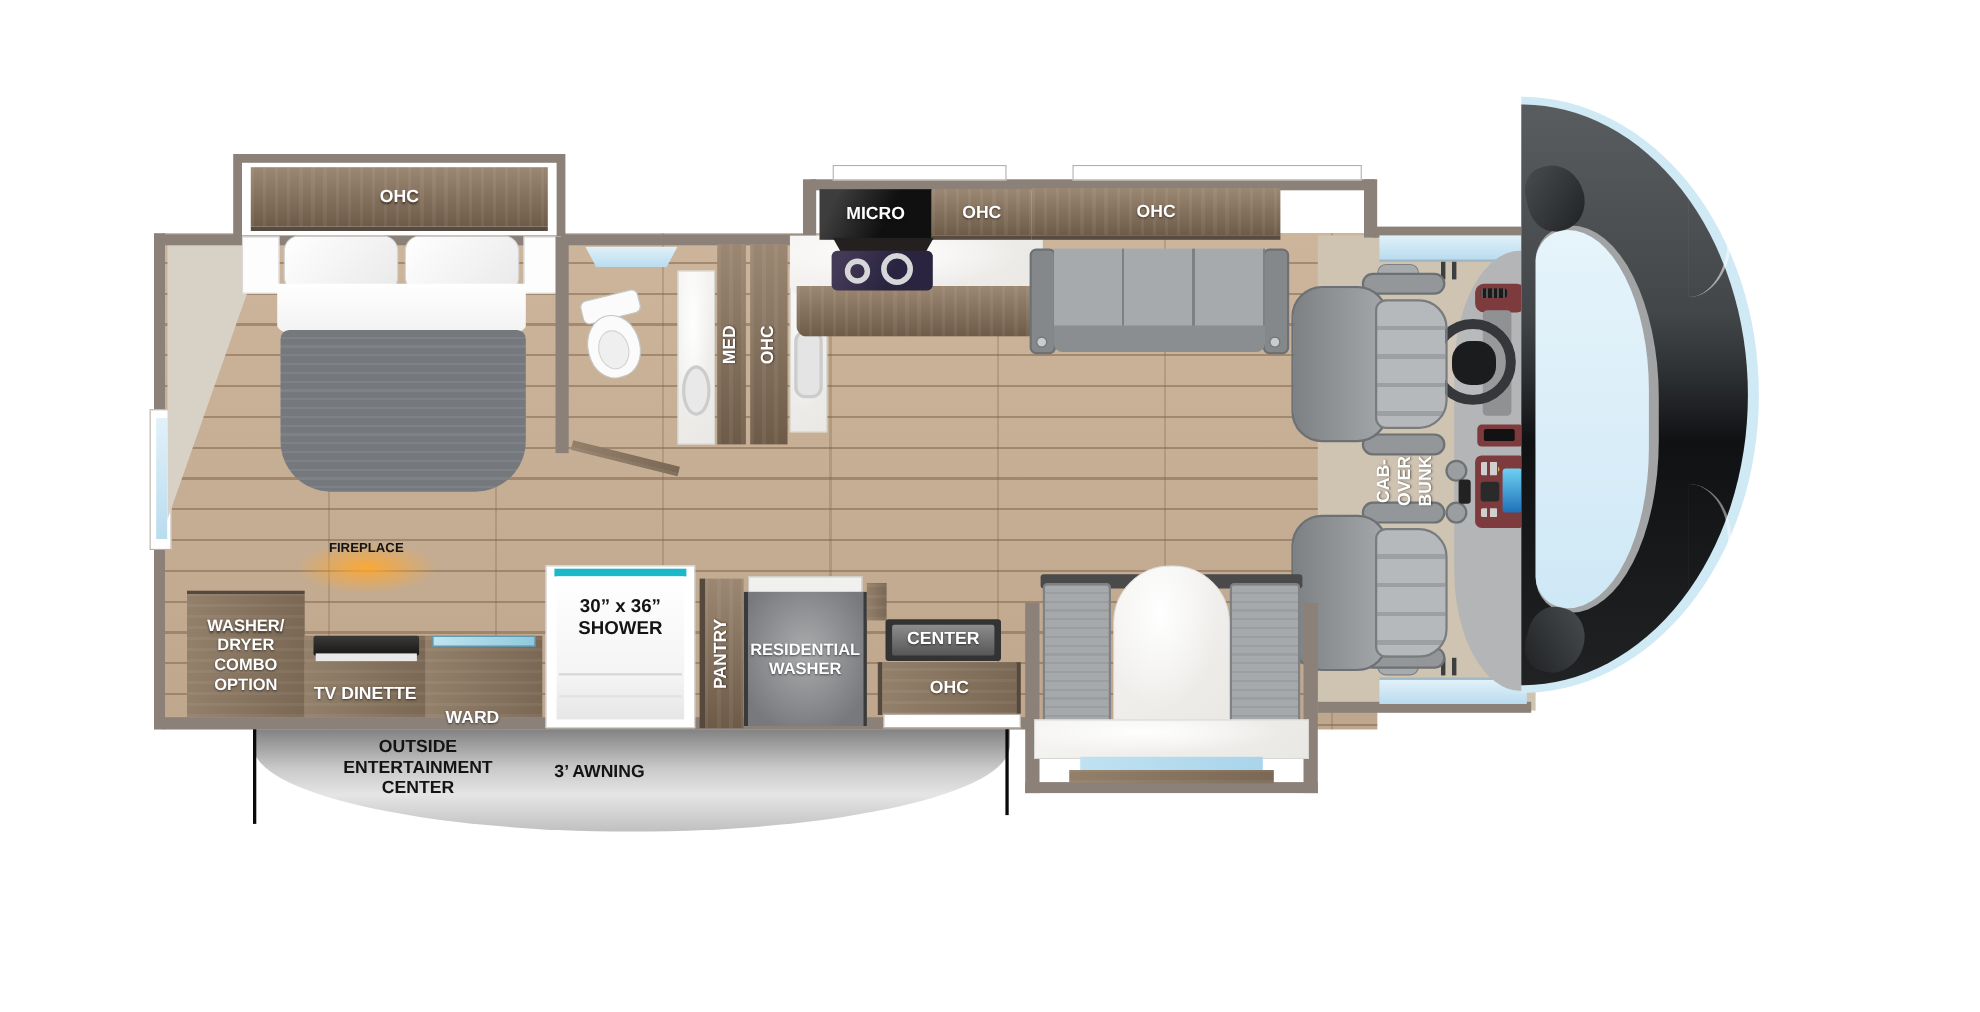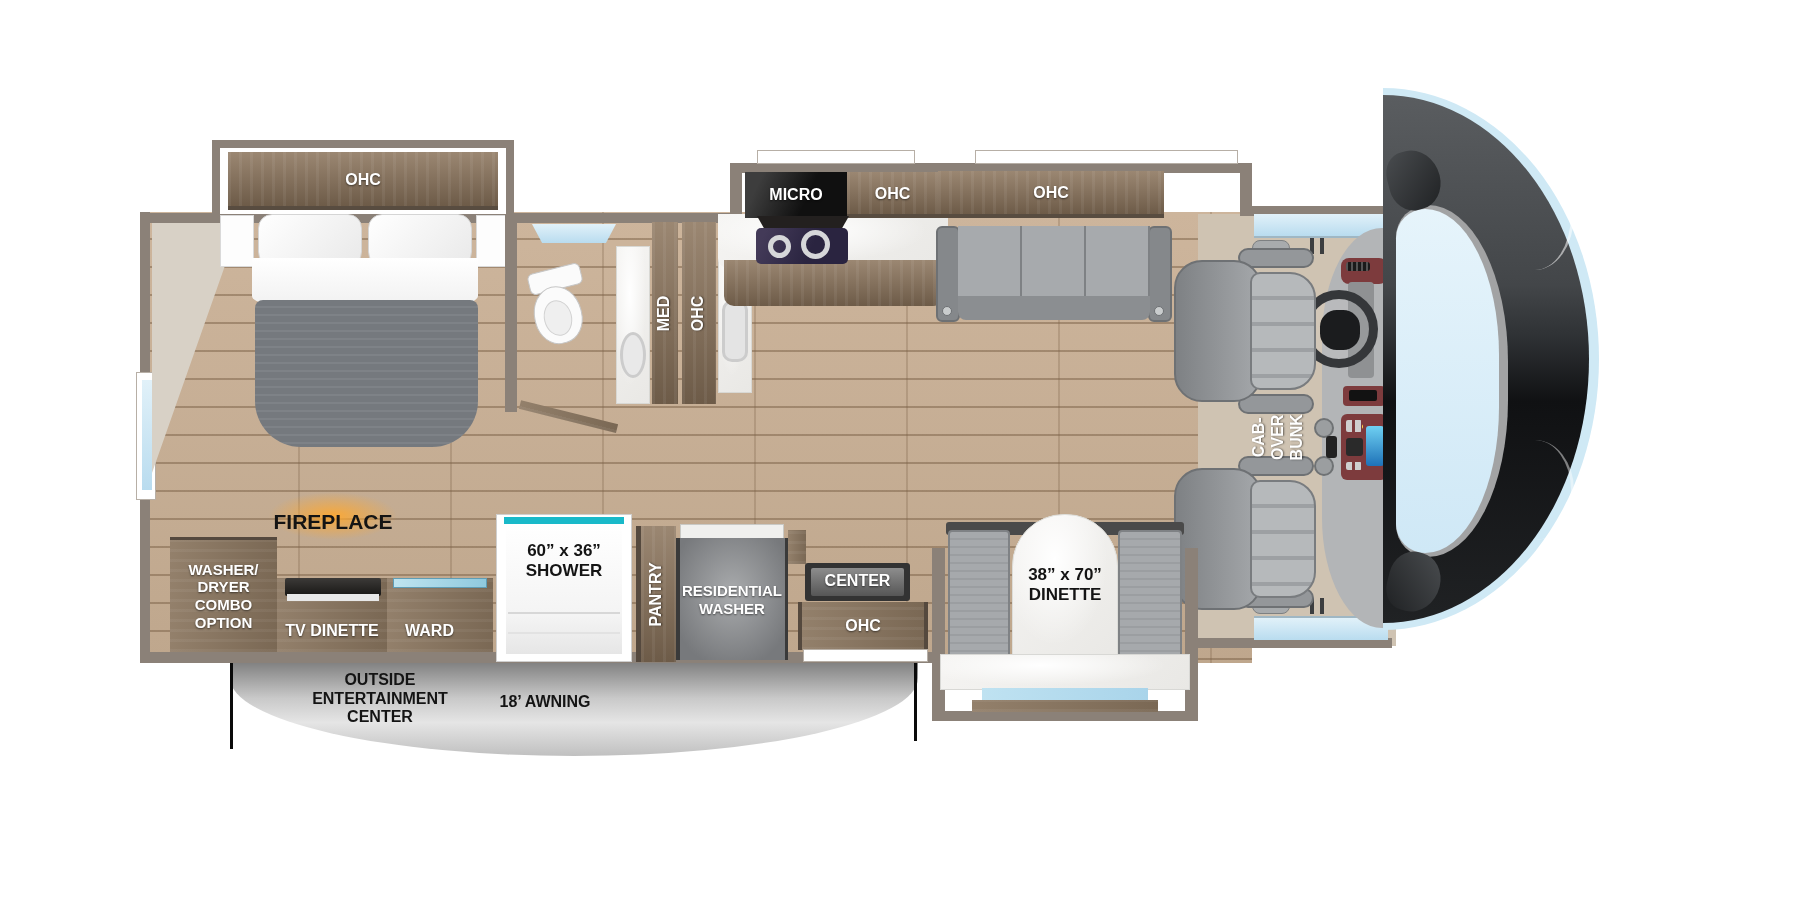--- a/index.html
+++ b/index.html
@@ -154,35 +154,35 @@
   <div class="abs" style="left:1535px;top:440px;width:36px;height:100px;border-right:3px solid rgba(255,255,255,.45);border-radius:0 100% 100% 0/0 50% 50% 0"></div>
   <div class="abs" style="left:1388px;top:150px;width:52px;height:60px;background:linear-gradient(135deg,#4a4d50,#1f2123);border-radius:42% 58% 52% 48%;transform:rotate(-14deg)"></div>
   <div class="abs" style="left:1388px;top:552px;width:52px;height:60px;background:linear-gradient(45deg,#1f2123,#4a4d50);border-radius:48% 52% 58% 42%;transform:rotate(14deg)"></div>
 
   <div class="abs woodh" style="left:170px;top:537px;width:107px;height:115px;border-top:3px solid #55493e;box-sizing:border-box"></div>
   <div class="abs lbl" style="left:170px;top:544px;width:107px;height:104px;font-size:15px">WASHER/
 DRYER
 COMBO
 OPTION</div>
   <div class="abs" style="left:268px;top:492px;width:130px;height:48px;background:radial-gradient(ellipse at center,rgba(255,168,46,.9) 0%,rgba(255,168,46,0) 70%)"></div>
-  <div class="abs lbl dk" style="left:258px;top:508px;width:150px;height:28px;font-size:21px">FIREPLACE</div>
+  <div class="abs lbl dk" style="left:258px;top:484px;width:150px;height:28px;font-size:12px">FIREPLACE</div>
   <div class="abs woodh" style="left:277px;top:578px;width:110px;height:74px"></div>
   <div class="abs" style="left:285px;top:578px;width:96px;height:18px;background:linear-gradient(180deg,#3c3a38,#181715);border-radius:2px"></div>
   <div class="abs" style="left:287px;top:594px;width:92px;height:7px;background:#e8e8e8"></div>
   <div class="abs lbl" style="left:272px;top:614px;width:120px;height:34px">TV DINETTE</div>
   <div class="abs woodh" style="left:387px;top:578px;width:106px;height:74px"></div>
   <div class="abs" style="left:393px;top:578px;width:94px;height:10px;background:linear-gradient(90deg,#bfe4ef,#8fc9de);border:1px solid #5f9db5;box-sizing:border-box"></div>
-  <div class="abs lbl" style="left:387px;top:614px;width:85px;height:34px">WARD</div>
+  <div class="abs lbl" style="left:387px;top:636px;width:85px;height:34px">WARD</div>
 
   <div class="abs" style="left:496px;top:514px;width:136px;height:148px;background:#ffffff;border:1px solid #cfcfcf;box-sizing:border-box"></div>
   <div class="abs" style="left:504px;top:517px;width:120px;height:7px;background:#19b9c9"></div>
   <div class="abs" style="left:506px;top:524px;width:116px;height:130px;background:linear-gradient(180deg,#ffffff 0%,#f4f4f4 70%,#e6e6e6 100%)"></div>
   <div class="abs" style="left:508px;top:612px;width:112px;height:2px;background:#d7d7d7"></div>
   <div class="abs" style="left:508px;top:632px;width:112px;height:2px;background:#e2e2e2"></div>
-  <div class="abs lbl dk" style="left:500px;top:534px;width:128px;height:54px;font-size:17px">60” x 36”
+  <div class="abs lbl dk" style="left:500px;top:534px;width:128px;height:54px;font-size:17px">30” x 36”
 SHOWER</div>
 
   <div class="abs woodv" style="left:636px;top:526px;width:40px;height:136px;border-left:5px solid #55493e;box-sizing:border-box"></div>
   <div class="abs lbl" style="left:636px;top:526px;width:40px;height:136px"><span class="rot">PANTRY</span></div>
   <div class="abs" style="left:680px;top:524px;width:104px;height:16px;background:#f0f0ee;border:1px solid #c9c9c5;box-sizing:border-box"></div>
   <div class="abs" style="left:676px;top:538px;width:112px;height:122px;background:radial-gradient(ellipse at 50% 45%,#a9abad 0%,#77797c 80%);box-shadow:inset 4px 0 0 #3a3a3a,inset -3px 0 0 #3a3a3a"></div>
   <div class="abs lbl" style="left:676px;top:572px;width:112px;height:56px;font-size:15px">RESIDENTIAL
 WASHER</div>
   <div class="abs woodh" style="left:788px;top:530px;width:18px;height:34px"></div>
 
@@ -193,27 +193,25 @@
   <div class="abs lbl" style="left:798px;top:602px;width:130px;height:48px">OHC</div>
   <div class="abs white-rail" style="left:803px;top:649px;width:125px;height:13px"></div>
 
   <div class="abs wall" style="left:932px;top:548px;width:13px;height:173px"></div>
   <div class="abs wall" style="left:1185px;top:548px;width:13px;height:173px"></div>
   <div class="abs wall" style="left:932px;top:711px;width:266px;height:10px"></div>
   <div class="abs" style="left:946px;top:522px;width:238px;height:13px;background:#4a4a4a;border-radius:3px"></div>
   <div class="abs bench" style="left:948px;top:530px;width:62px;height:130px"></div>
   <div class="abs bench" style="left:1118px;top:530px;width:64px;height:130px"></div>
   <div class="abs marble" style="left:1012px;top:514px;width:106px;height:148px;border-radius:52px 52px 0 0;border:1px solid #ddddd9;box-sizing:border-box"></div>
-  <div class="abs lbl dk" style="left:1004px;top:556px;width:122px;height:58px;font-size:17px">38” x 70”
-DINETTE</div>
   <div class="abs marble" style="left:940px;top:654px;width:250px;height:36px;border:1px solid #d8d8d5;box-sizing:border-box"></div>
   <div class="abs" style="left:982px;top:688px;width:166px;height:15px;background:linear-gradient(90deg,#bfe2f1,#a9d4ea)"></div>
   <div class="abs woodh" style="left:972px;top:700px;width:186px;height:12px"></div>
 
   <div class="abs" style="left:230px;top:663px;width:688px;height:93px;background:linear-gradient(180deg,#828282 0%,#c9c9c9 38%,#e5e5e5 64%,#c0c0c0 100%);border-radius:0 0 50% 50%/0 0 78px 78px"></div>
   <div class="abs" style="left:230px;top:663px;width:3px;height:86px;background:#0a0a0a"></div>
   <div class="abs" style="left:914px;top:663px;width:3px;height:78px;background:#0a0a0a"></div>
   <div class="abs lbl dk" style="left:290px;top:666px;width:180px;height:66px;font-size:16px">OUTSIDE
 ENTERTAINMENT
 CENTER</div>
-  <div class="abs lbl dk" style="left:470px;top:688px;width:150px;height:28px;font-size:16px">18’ AWNING</div>
+  <div class="abs lbl dk" style="left:470px;top:688px;width:150px;height:28px;font-size:16px">3’ AWNING</div>
 
 </div>
 
 </body></html>

